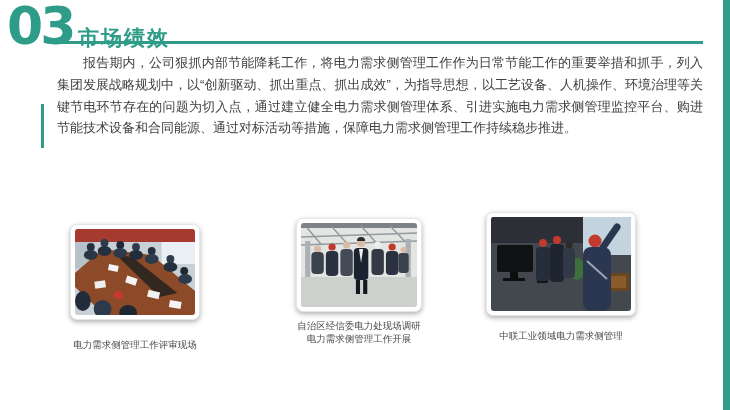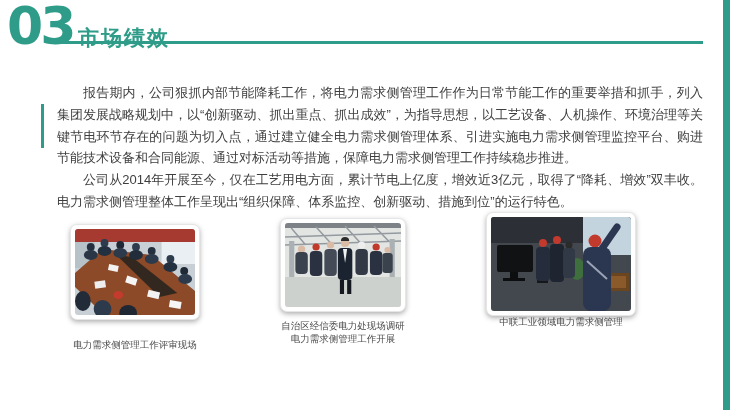--- a/index.html
+++ b/index.html
@@ -28,55 +28,53 @@
     background:var(--accent,#2E9C88);
   }
   .accent-line{
     position:absolute;left:41px;top:104px;width:3px;height:44px;
     background:var(--accent,#2E9C88);
   }
   .body-text{
     position:absolute;left:57px;top:52px;width:646px;
     font-size:13px;line-height:21.8px;color:#3e3e3e;
     text-align:justify;
-    margin-top:30px;
   }
   .body-text p{margin:0;text-indent:2em;}
   figure{position:absolute;margin:0;}
   .photo-card{
     background:#ffffff;border:1px solid #e6e6e6;border-radius:7px;
     padding:4px;box-shadow:0 2px 5px rgba(80,80,80,0.45);
   }
   .photo-card svg{display:block;width:100%;border-radius:3px;}
   figcaption{
     text-align:center;font-size:9.5px;line-height:12.5px;color:#4a4a4a;
   }
   figcaption span{display:block;}
   #fig1{left:70px;top:224px;width:130px;}
-  #fig2{left:280px;top:218px;width:126px;}
+  #fig2{left:296px;top:218px;width:126px;}
   #fig3{left:486px;top:212px;width:150px;}
   #fig1 svg{height:86px;} #fig2 svg{height:84px;} #fig3 svg{height:94px;}
   #fig1 figcaption{margin-top:19px;}
   #fig2 figcaption{margin-top:8px;}
-  #fig3 figcaption{margin-top:0;}
+  #fig3 figcaption{margin-top:14px;}
 </style>
 </head>
 <body>
 
 <div class="edge-bar"></div>
 
 <div class="slide-number">03</div>
 <h1 class="page-title" style="margin:15px;">市场绩效</h1>
 <div class="title-underline"></div>
 
 <div class="accent-line"></div>
 
 <div class="body-text">
   <p>报告期内，公司狠抓内部节能降耗工作，将电力需求侧管理工作作为日常节能工作的重要举措和抓手，列入集团发展战略规划中，以“创新驱动、抓出重点、抓出成效”，为指导思想，以工艺设备、人机操作、环境治理等关键节电环节存在的问题为切入点，通过建立健全电力需求侧管理体系、引进实施电力需求侧管理监控平台、购进节能技术设备和合同能源、通过对标活动等措施，保障电力需求侧管理工作持续稳步推进。</p>
-  <p>公司从2014年开展至今，仅在工艺用电方面，累计节电上亿度，增效近3亿元，取得了“降耗、增效”双丰收。电力需求侧管理整体工作呈现出“组织保障、体系监控、创新驱动、措施到位”的运行特色。</p>
 </div>
 
 <figure id="fig1">
   <div class="photo-card">
     <svg viewBox="0 0 122 86" preserveAspectRatio="none">
       <rect width="122" height="86" fill="#c8d0d6"></rect>
       <rect width="122" height="13" fill="#a63a30"></rect>
       <rect x="88" y="13" width="34" height="22" fill="#e9eff3"></rect>
       <rect x="0" y="13" width="20" height="26" fill="#b7c1c8"></rect>
       <polygon points="28,20 78,26 122,62 122,86 30,86 0,58 0,44" fill="#8c4a28"></polygon>

